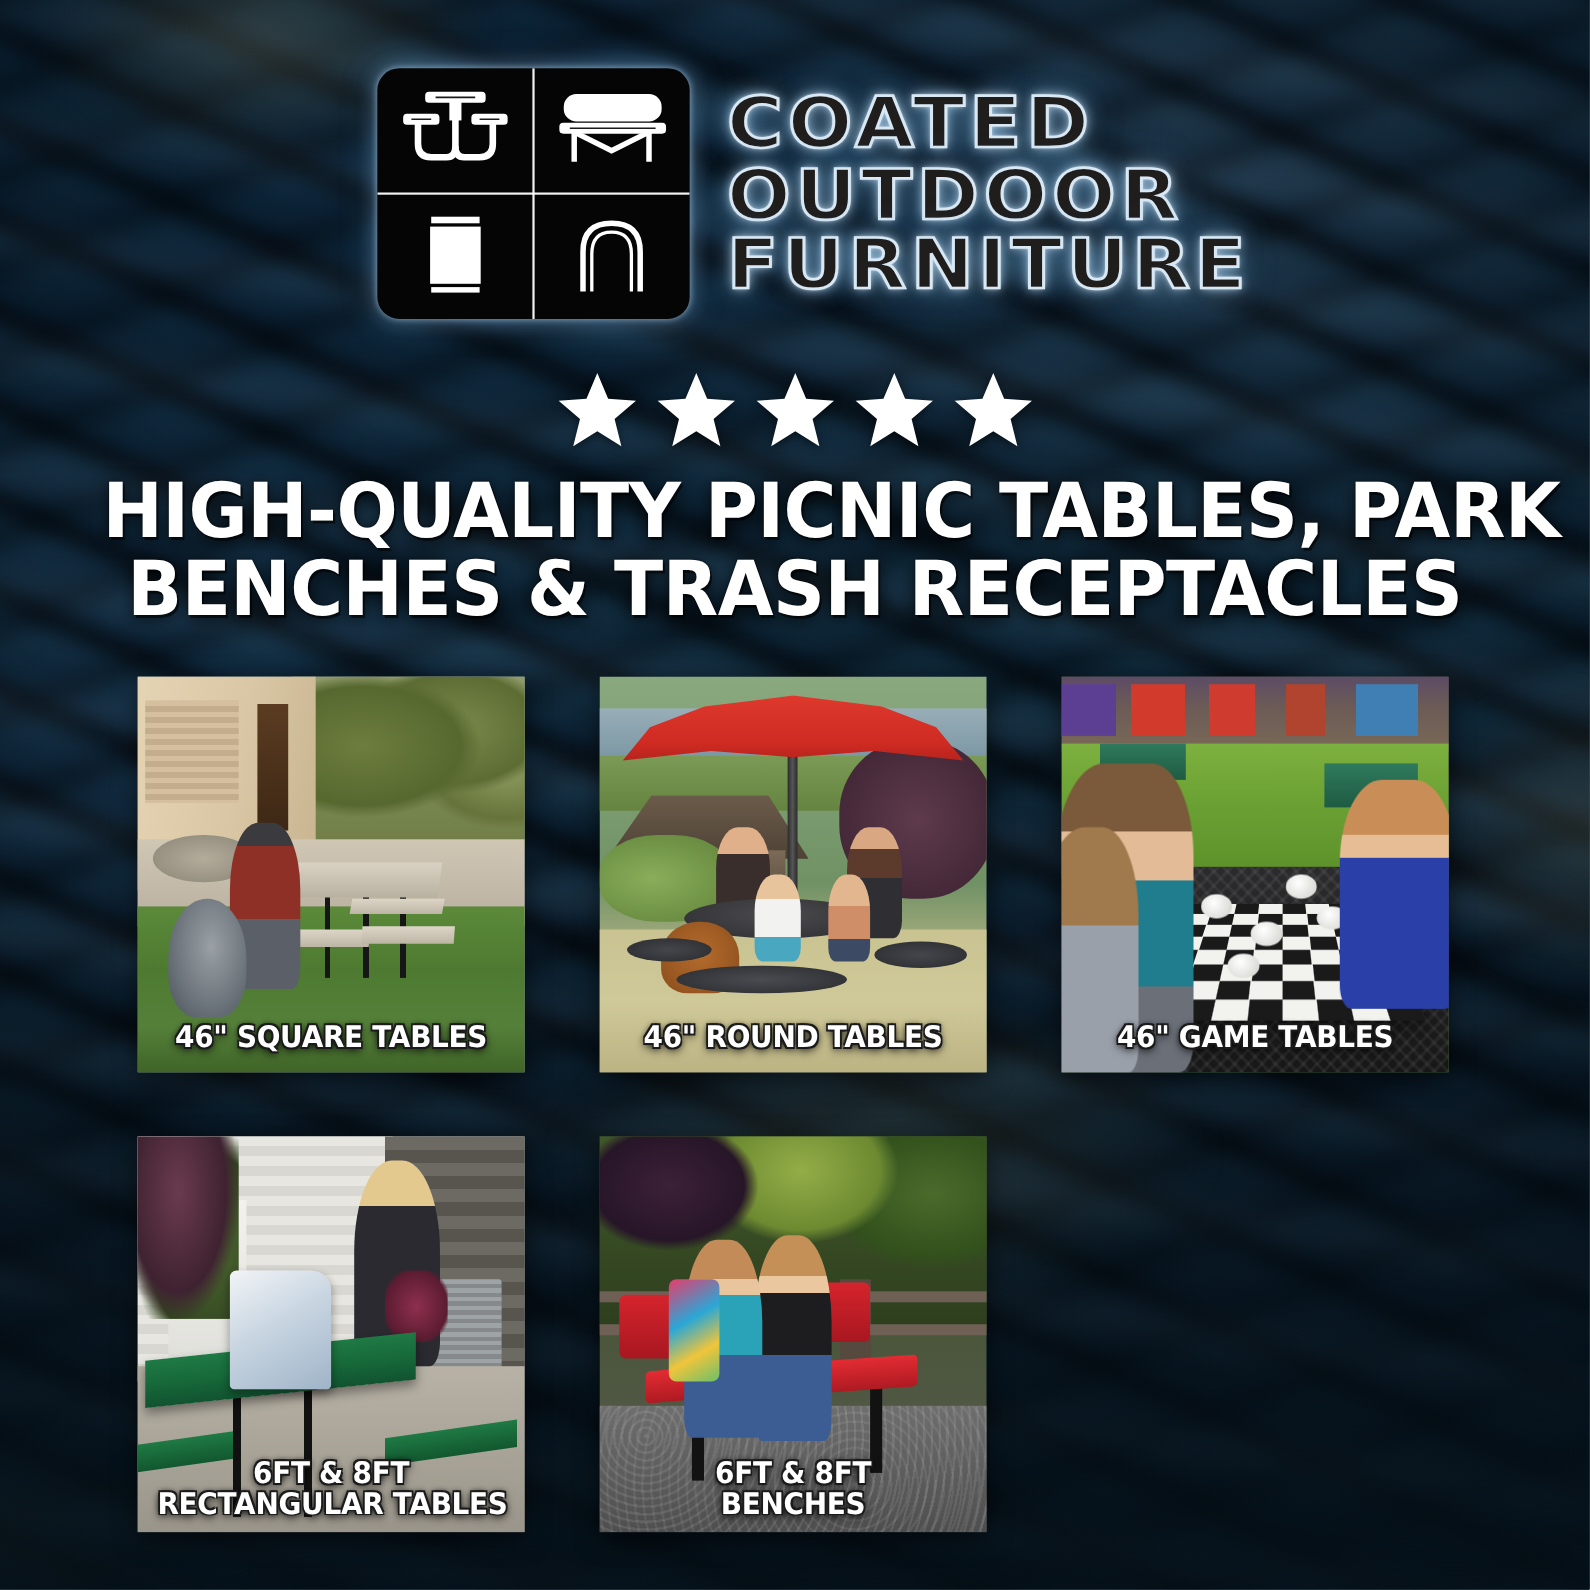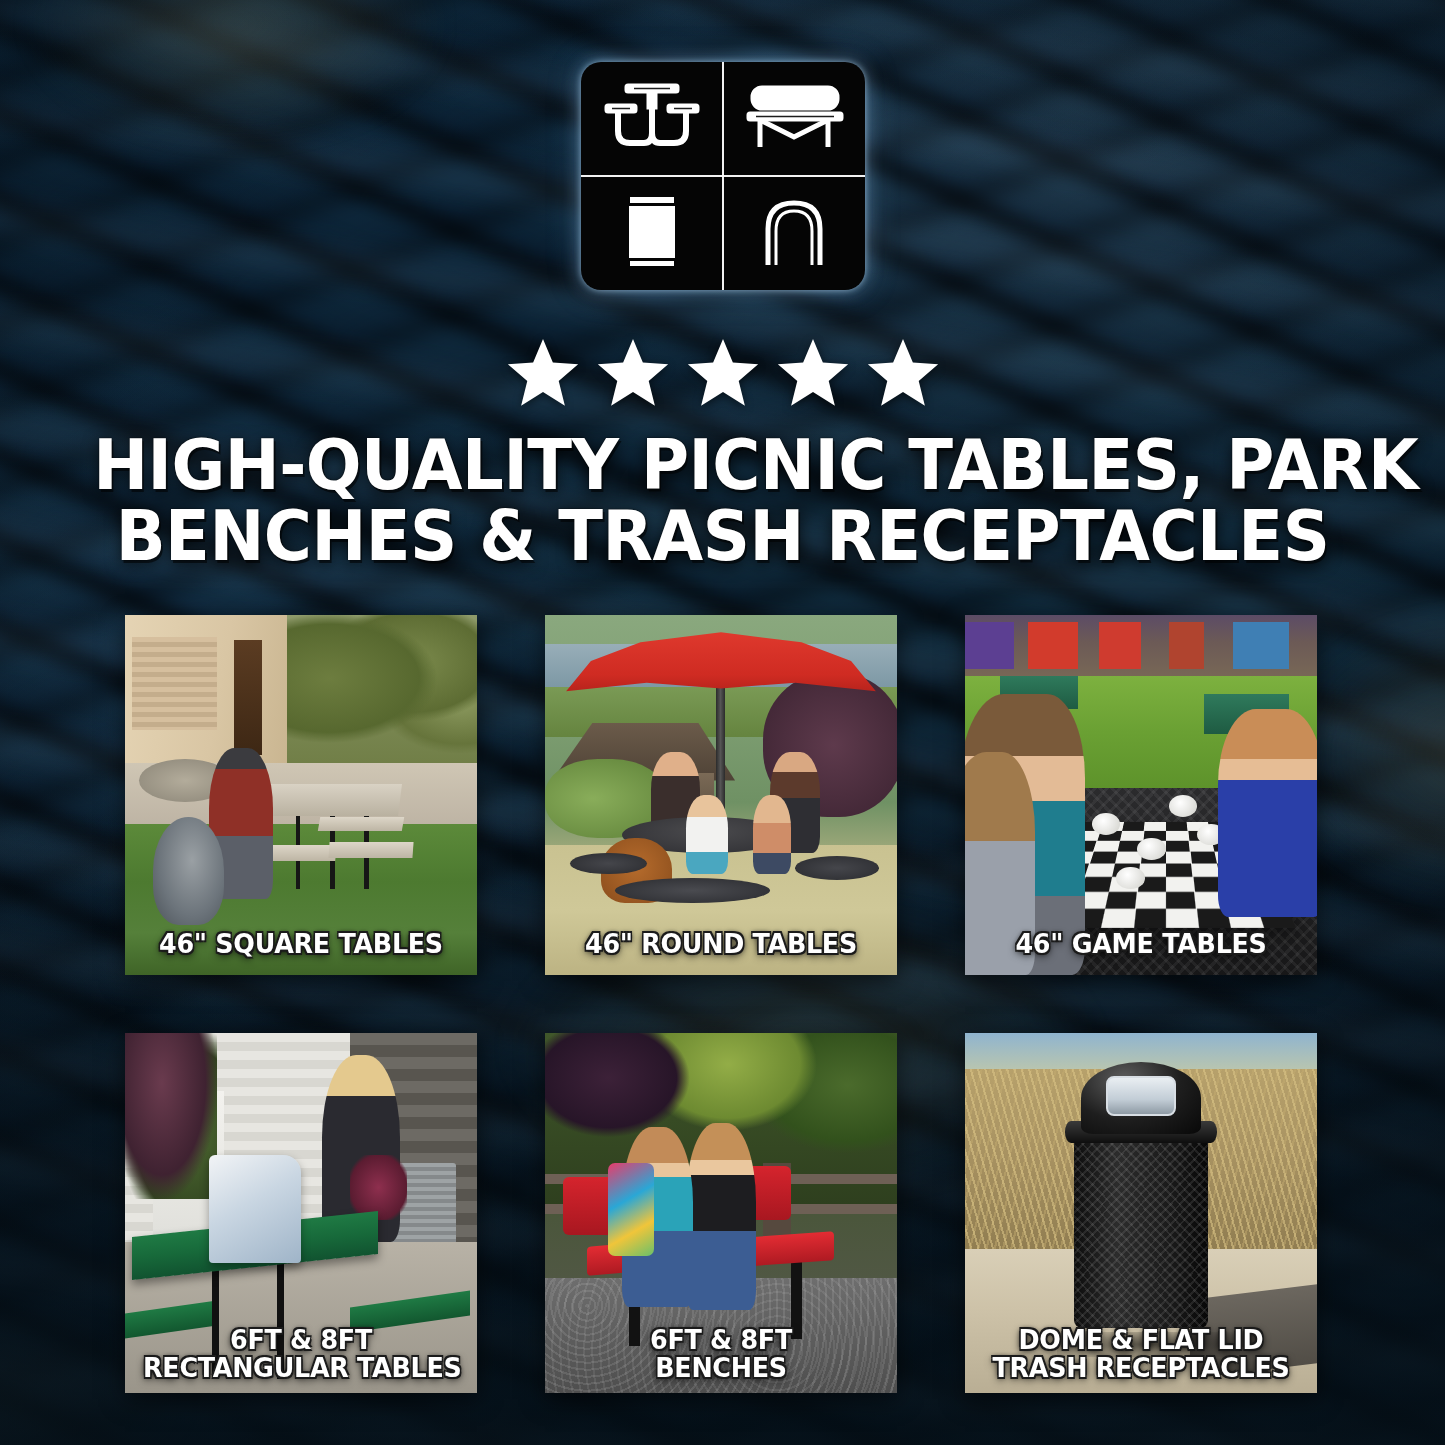--- a/index.html
+++ b/index.html
@@ -526,20 +526,25 @@
 
         <div class="logo-cell">
           <svg width="112" height="88" viewBox="0 0 112 88" fill="none" stroke="#fff" stroke-width="4">
             <path d="M30 76 L30 40 Q30 14 56 14 Q82 14 82 40 L82 76" stroke="#fff" stroke-width="5" fill="none"></path>
             <path d="M38 76 L38 42 Q38 22 56 22 Q74 22 74 42 L74 76" stroke="#fff" stroke-width="3" fill="none"></path>
           </svg>
         </div>
 
       </div>
 
+      <div class="brand-text">
+        <span class="brand-line l1">COATED</span>
+        <span class="brand-line l2">OUTDOOR</span>
+        <span class="brand-line l3">FURNITURE</span>
+      </div>
     </div>
 
     <div class="stars">
       <svg class="star" viewBox="0 0 24 24">
           <polygon fill="#ffffff" points="12,1 15.2,8.6 23.4,9.2 17.1,14.6 19.1,22.6 12,18.2 4.9,22.6 6.9,14.6 0.6,9.2 8.8,8.6"></polygon>
         </svg>
       <svg class="star" viewBox="0 0 24 24">
           <polygon fill="#ffffff" points="12,1 15.2,8.6 23.4,9.2 17.1,14.6 19.1,22.6 12,18.2 4.9,22.6 6.9,14.6 0.6,9.2 8.8,8.6"></polygon>
         </svg>
       <svg class="star" viewBox="0 0 24 24">
@@ -672,34 +677,16 @@
           <div class="obj t5-boy2"></div>
           <div class="obj t5-boy1"></div>
           <div class="obj t5-pack"></div>
         </div>
         <div class="tile-caption two-line">
           <span class="cl">6FT &amp; 8FT</span>
           <span class="cl">BENCHES</span>
         </div>
       </div>
 
-      <div class="tile">
-        <div class="tile-photo">
-          <div class="sky" style="background:linear-gradient(180deg,#a7b6a0,#c2b793)"></div>
-          <div class="obj t6-grassbg"></div>
-          <div class="obj t6-sky6"></div>
-          <div class="obj t6-path"></div>
-          <div class="obj t6-asph"></div>
-          <div class="obj t6-shadow"></div>
-          <div class="obj t6-body"></div>
-          <div class="obj t6-ring"></div>
-          <div class="obj t6-dome"></div>
-          <div class="obj t6-hole"></div>
-        </div>
-        <div class="tile-caption two-line">
-          <span class="cl">DOME &amp; FLAT LID</span>
-          <span class="cl">TRASH RECEPTACLES</span>
-        </div>
-      </div>
 
     </div>
   </div>
 </div>
 
 </body></html>

